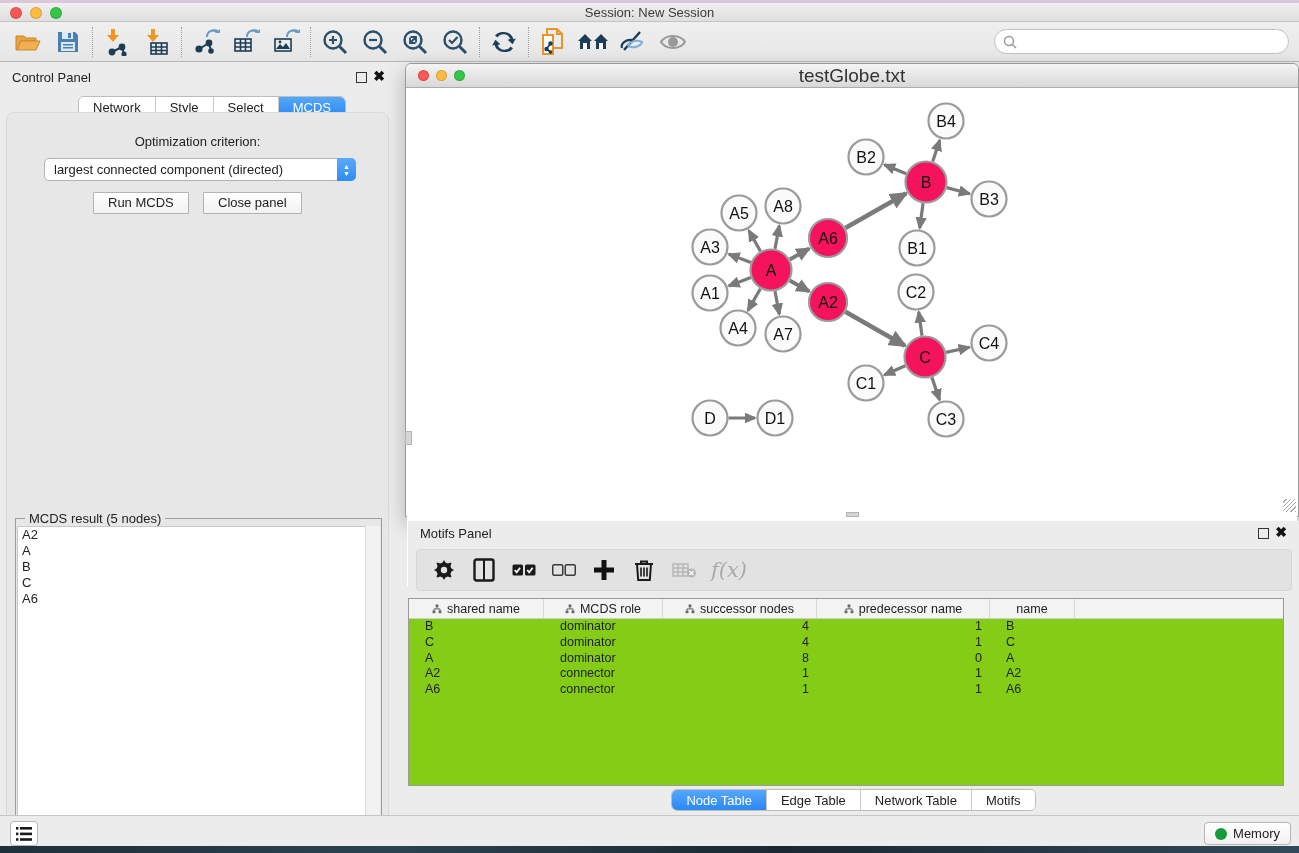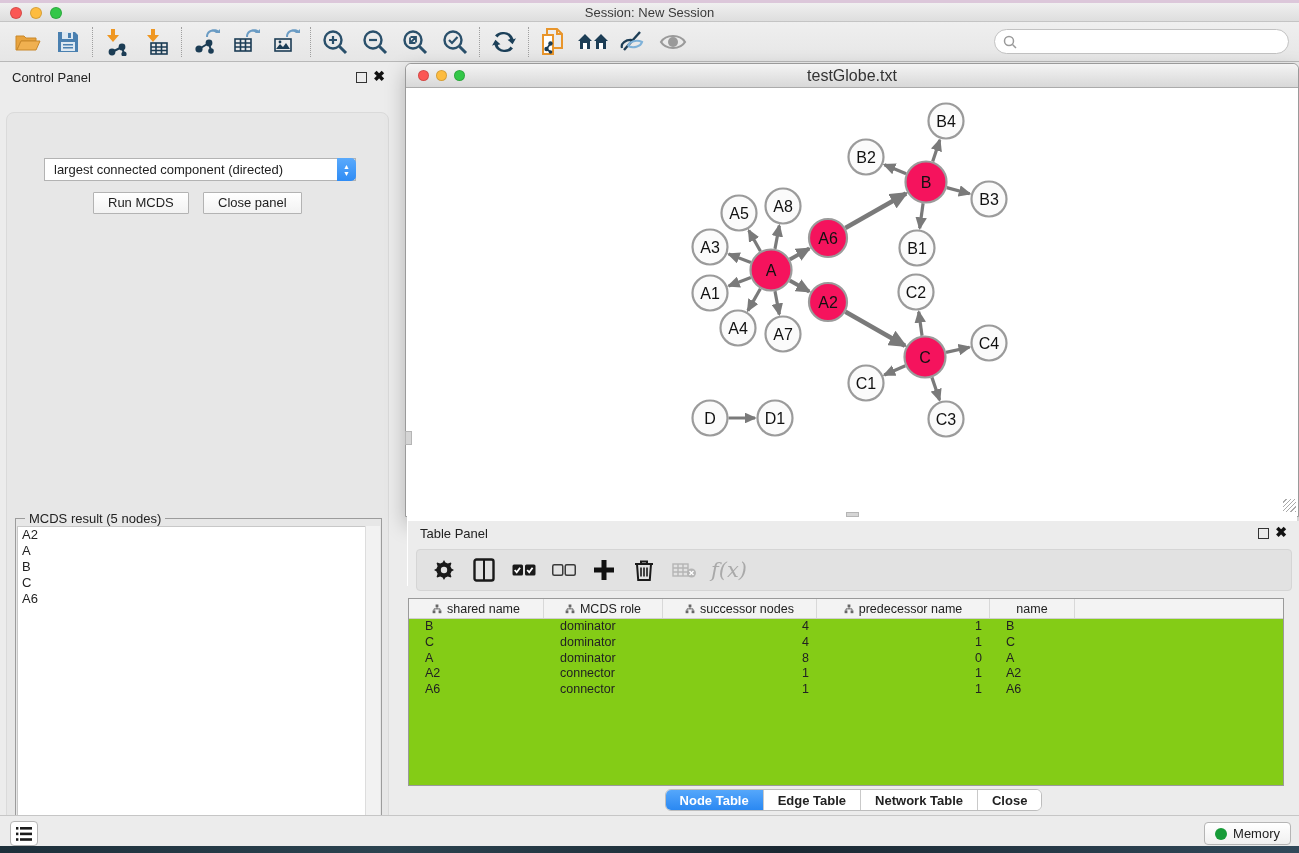--- a/index.html
+++ b/index.html
@@ -30,57 +30,57 @@
   #cp-title { position:absolute; left:12px; top:0; font-size:13px; color:#222; }
   .panel-float { position:absolute; top:2px; width:11px; height:11px; border:1.5px solid #333; }
   .panel-close { position:absolute; top:-2px; font-size:14px; font-weight:bold; color:#111; }
   #cp-float { right:28px; } #cp-close { right:10px; }
   #cp-tabs { position:absolute; left:78px; top:34px; height:22px; display:flex; border:1px solid #bdbdbd; border-radius:6px; overflow:hidden; background:#fff; }
   .seg { padding:0 14px; font-size:13px; line-height:21px; color:#222; border-right:1px solid #c9c9c9; background:#fff; cursor:default; }
   .seg:last-child { border-right:none; }
   .seg.active { background:linear-gradient(#55a7fb,#2a88f2); color:#fff; }
   #cp-body { position:absolute; left:6px; top:50px; width:383px; height:756px; background:#e7e7e7; border:1px solid #dadada; border-radius:8px; }
   #opt-label { position:absolute; left:0; top:21px; width:100%; text-align:center; font-size:13px; }
-  #criterion { position:absolute; left:37px; top:45px; width:312px; height:23px; background:#fff; border:1px solid #b3b3b3; border-radius:0; display:flex; align-items:center; }
+  #criterion { position:absolute; left:37px; top:45px; width:312px; height:23px; background:#fff; border:1px solid #b3b3b3; border-radius:5px; display:flex; align-items:center; }
   #criterion .val { flex:1; font-size:13px; padding-left:9px; white-space:nowrap; }
   #criterion .spin { width:19px; height:23px; margin-right:-1px; background:linear-gradient(#5aaafc,#2f8cf5); border-radius:0 5px 5px 0; color:#fff; font-size:7px; line-height:7px; display:flex; flex-direction:column; align-items:center; justify-content:center; }
   .cp-btn { position:absolute; top:79px; height:22px; background:linear-gradient(#ffffff,#f2f2f2); border:1px solid #b3b3b3; border-radius:1px; font-size:13px; text-align:center; line-height:20px; padding:0 14px; }
   #run-btn { left:86px; }
   #closepanel-btn { left:196px; }
   #mcds-box { position:absolute; left:8px; top:405px; width:367px; height:336px; border:1px solid #9c9c9c;text-decoration:underline; }
   #mcds-legend { position:absolute; left:9px; top:-8px; background:#e7e7e7; padding:0 4px; font-size:13px; }
   #mcds-list { position:absolute; left:1px; top:7px; width:363px; height:326px; background:#fff; border:1px solid #c8c8c8; overflow:hidden; }
   #mcds-list .item { font-size:13px; line-height:16px; padding-left:4px; }
   #mcds-scroll { position:absolute; right:1px; top:7px; width:15px; height:326px; background:#f2f2f2; border-left:1px solid #ddd; }
 
   
   #net-win { left:405px; top:63px; width:894px; height:454px; background:#fff; border:1px solid #9a9a9a; border-radius:6px 6px 0 0; box-shadow:0 8px 20px rgba(0,0,0,.25); }
   #net-titlebar { position:absolute; left:0; top:0; width:100%; height:24px; background:linear-gradient(#f4f4f4,#d8d8d8); border-bottom:1px solid #ababab; border-radius:6px 6px 0 0; }
-  #net-titlebar .title { text-align:center; font-size:16px; line-height:24px; color:#333; }
+  #net-titlebar .title { text-align:center; font-size:19px; line-height:24px; color:#333; }
   #net-titlebar .lights { top:6px; left:12px; gap:7px; }
   #net-titlebar .light { width:11px; height:11px; }
   #net-canvas { position:absolute; left:1px; top:25px; width:890px; height:497px; background:#fff; }
   #resize-grip { position:absolute; right:2px; bottom:4px; width:13px; height:13px;
      background:repeating-linear-gradient(135deg, transparent 0 2px, #aaa 2px 3px); }
   .mini-thumb { background:#d5d5d5; border:1px solid #b5b5b5; }
 
   
   #table-panel { left:408px; top:521px; width:891px; height:292px; background:#ececec; }
   #tp-title { position:absolute; left:12px; top:5px; font-size:13px; }
   #tp-float { right:30px; top:7px; } #tp-close { right:12px; top:3px; }
   #tp-toolbar { position:absolute; left:8px; top:28px; width:876px; height:42px; background:#e2e2e2; border:1px solid #d5d5d5; border-radius:4px; display:flex; align-items:center; padding-left:14px; gap:14px; }
   .tpi { display:flex; align-items:center; justify-content:center; width:26px; height:30px; }
   #fx-icon { font-family:"DejaVu Serif", serif; font-style:italic; font-size:21px; color:#a9a9a9; }
   #tbl { position:absolute; left:0; top:77px; width:876px; height:188px; background:#84cc16; border:1px solid #9a9a9a; }
   #tbl-head { display:flex; height:20px; background:#f3f3f3; border-bottom:1px solid #cfcfcf; }
   .th { display:flex; align-items:center; justify-content:center; gap:5px; font-size:12.5px; color:#222; border-right:1px solid #d8d8d8; }
   .tr { display:flex; height:15.8px; }
   .td { font-size:12.5px; line-height:15.8px; white-space:nowrap; overflow:hidden; }
   .td.num { text-align:right; }
-  #tbl-tabs { position:absolute; left:0; right:0; top:268px; display:flex; justify-content:center;font-weight:bold; }
+  #tbl-tabs { position:absolute; left:0; right:0; top:268px; display:flex; justify-content:center; }
   #tbl-tabs .group { display:flex; border:1px solid #bdbdbd; border-radius:6px; overflow:hidden; background:#fff; height:22px; }
 
   
   #status-bar { left:0; top:815px; width:1299px; height:31px; background:#ececec; border-top:1px solid #c6c6c6; }
   #list-btn { position:absolute; left:10px; top:5px; width:28px; height:25px; background:#fff; border:1px solid #b5b5b5; border-radius:4px; display:flex; align-items:center; justify-content:center; }
   #memory-btn { position:absolute; right:8px; top:6px; height:23px; background:linear-gradient(#fff,#f0f0f0); border:1px solid #b5b5b5; border-radius:4px; display:flex; align-items:center; gap:6px; padding:0 10px; font-size:13px; }
   #memory-dot { width:12px; height:12px; border-radius:50%; background:#179b38; }
   #bottom-strip { left:0; top:846px; width:1299px; height:7px; background:linear-gradient(90deg,#1d2f3a,#2b4350 30%,#1a2832 60%,#31495a); }
 </style>
 </head>
@@ -239,21 +239,28 @@
     <input id="search-input" placeholder="" style="">
   </div>
 </div>
 
 <div id="control-panel" class="abs">
   <div id="cp-header">
     <span id="cp-title">Control Panel</span>
     <span id="cp-float" class="panel-float"></span>
     <span id="cp-close" class="panel-close">✖</span>
   </div>
+  <div id="cp-tabs">
+      <div class="seg">Network</div>
+      <div class="seg">Style</div>
+      <div class="seg">Select</div>
+      <div class="seg active">MCDS</div>
+    </div>
   <div id="cp-body">
+    <div id="opt-label">Optimization criterion:</div>
     <div id="criterion">
       <span class="val">largest connected component (directed)</span>
       <span class="spin">
           <span>▲</span>
           <span>▼</span>
         </span>
     </div>
     <div id="run-btn" class="cp-btn">Run MCDS</div>
     <div id="closepanel-btn" class="cp-btn">Close panel</div>
     <div id="mcds-box">
@@ -394,21 +401,21 @@
           </g>
         </g>
     </svg>
   </div>
   <div class="mini-thumb abs" style="left:-1px; top:367px; width:7px; height:14px;"></div>
   <div class="mini-thumb abs" style="left:440px; top:448px; width:13px; height:5px;"></div>
   <div id="resize-grip"></div>
 </div>
 
 <div id="table-panel" class="abs">
-  <span id="tp-title">Table Panel</span>
+  <span id="tp-title">Motifs Panel</span>
   <span id="tp-float" class="panel-float"></span>
   <span id="tp-close" class="panel-close">✖</span>
 
   <div id="tp-toolbar">
     <div class="tpi">
       <svg width="20" height="20" viewBox="0 0 20 20">
           <path d="M10 0 l1.4 2.6 a7.6 7.6 0 0 1 2.4 1 L16.8 2.6 17.4 3.2 16.4 6.2 a7.6 7.6 0 0 1 1 2.4 L20 10 17.4 11.4 a7.6 7.6 0 0 1-1 2.4 l1 3 -.6.6 -3-1 a7.6 7.6 0 0 1-2.4 1 L10 20 8.6 17.4 a7.6 7.6 0 0 1-2.4-1 l-3 1 -.6-.6 1-3 a7.6 7.6 0 0 1-1-2.4 L0 10 2.6 8.6 a7.6 7.6 0 0 1 1-2.4 l-1-3 .6-.6 3 1 a7.6 7.6 0 0 1 2.4-1 z" fill="#1a1a1a"></path>
           <circle cx="10" cy="10" r="3.2" fill="#e2e2e2"></circle>
         </svg>
     </div>
@@ -537,21 +544,21 @@
           <div class="td" style="width: 85px; padding: 0px 0px 0px 16px;">A6</div>
         </div>
       </div>
   </div>
 
   <div id="tbl-tabs">
       <div class="group" id="tbl-tab-group">
         <div class="seg active">Node Table</div>
         <div class="seg">Edge Table</div>
         <div class="seg">Network Table</div>
-        <div class="seg">Close</div>
+        <div class="seg">Motifs</div>
       </div>
     </div>
 </div>
 
 <div id="status-bar" class="abs">
   <div id="list-btn">
     <svg width="16" height="14" viewBox="0 0 16 14">
         <g fill="#1a1a1a">
           <rect x="0" y="0" width="2.4" height="2.6"></rect>
           <rect x="4" y="0" width="12" height="2.6"></rect>

